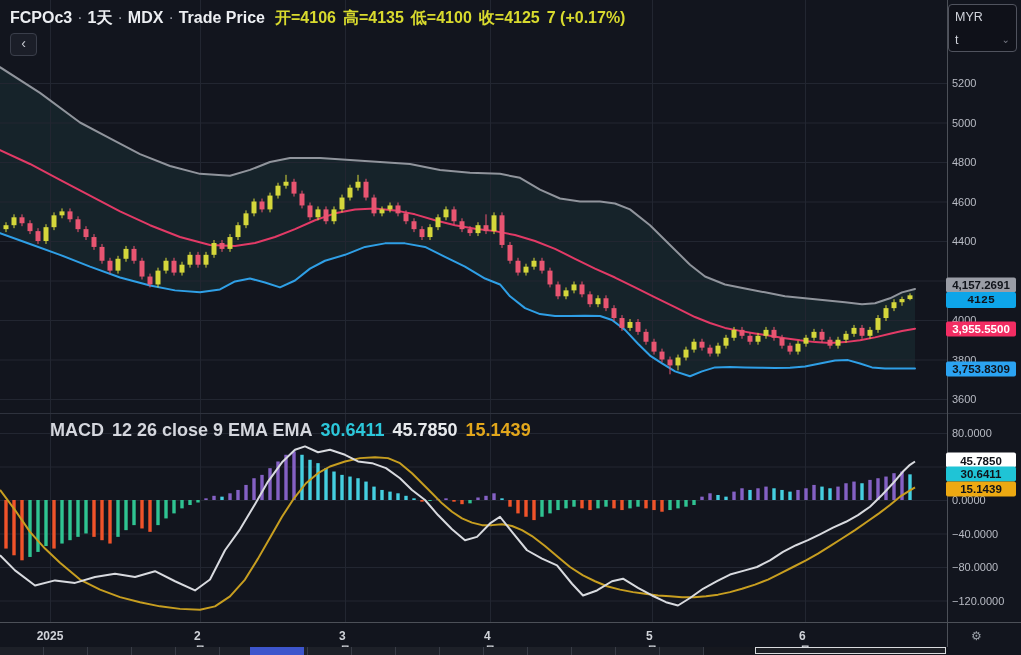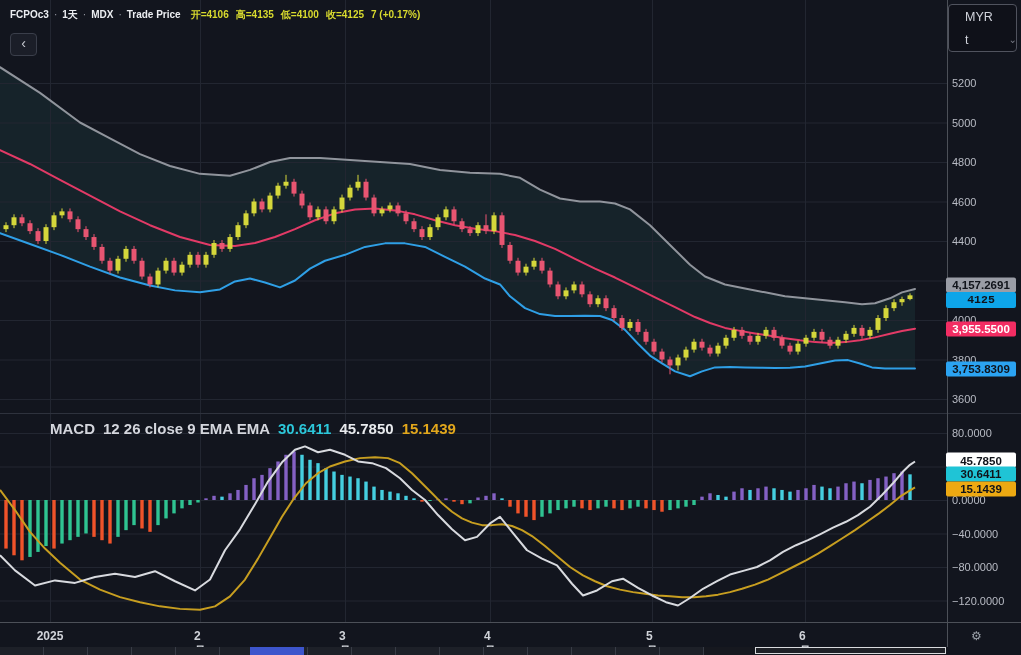--- a/index.html
+++ b/index.html
@@ -1,39 +1,39 @@
 <!DOCTYPE html>
 <html><head>
 <meta charset="utf-8">
 <style>
   html,body{margin:0;padding:0;background:#0d0f15;}
   #app{position:relative;width:1021px;height:655px;background:#12151e;overflow:hidden;
        font-family:"Liberation Sans",sans-serif;-webkit-font-smoothing:antialiased;}
   #chart-svg{position:absolute;left:0;top:0;}
   .abs{position:absolute;}
   
-  #symbol-row{left:10px;top:8px;font-size:10px;font-weight:700;color:#eceef2;white-space:nowrap;}
+  #symbol-row{left:10px;top:8px;font-size:16px;font-weight:700;color:#eceef2;white-space:nowrap;}
   #symbol-row .sep{color:#9b9ea8;margin:0 5px;font-weight:400;}
   #symbol-row .ohlc{color:#d8da2e;margin-left:10px;}
   #symbol-row .ohlc span{margin-right:7px;}
   #back-btn{left:10px;top:33px;width:25px;height:21px;background:#1b1e28;border:1px solid #3a3e4a;
             border-radius:4px;color:#c9ccd3;font-size:14px;line-height:19px;text-align:center;cursor:pointer;}
   #bb-row{left:10px;top:57px;font-size:12.5px;color:#d4d6dd;white-space:nowrap;font-weight:600;}
   #bb-row span{margin-right:8px;}
   #bb-row .v-basis{color:#f23663;}
   #bb-row .v-upper{color:#9b9ea8;}
   #bb-row .v-lower{color:#2da9f0;}
-  #macd-row{left:10px;top:420px;font-size:15px;color:#d4d6dd;white-space:nowrap;font-weight:600;padding-left:40px;}
+  #macd-row{left:10px;top:420px;font-size:18px;color:#d4d6dd;white-space:nowrap;font-weight:600;padding-left:40px;}
   #macd-row span{margin-right:8px;}
   #macd-row .v-hist{color:#2cc7da;}
   #macd-row .v-macd{color:#e8eaed;}
   #macd-row .v-sig{color:#e2a71c;}
   
   #unit-box{left:948px;top:4px;width:67px;border:1px solid #50535e;border-radius:4px;background:rgba(0,0,0,.15);}
-  .dd-row{display:flex;justify-content:space-between;align-items:center;height:23px;padding:0 16px;
+  .dd-row{display:flex;justify-content:space-between;align-items:center;height:23px;padding:0 6px;
           color:#d1d4dc;font-size:12.5px;cursor:pointer;gap:40px;}
   .dd-row .chev{color:#787b86;font-size:10px;}
   
   .tick{position:absolute;left:952px;transform:translateY(-50%);font-size:11px;color:#b8bbc4;white-space:nowrap;}
   .tlabel{position:absolute;top:629px;transform:translateX(-50%);font-size:12px;font-weight:600;color:#d0d3d9;}
   .mark{position:absolute;left:946px;width:70px;transform:translateY(-50%);text-align:center;
         font-size:11.5px;font-weight:600;border-radius:2px;padding:1.5px 0;white-space:nowrap;}
   
   #watermark{right:30px;top:595px;font-size:29px;font-weight:600;color:#fafafa;letter-spacing:1px;
              text-shadow:0 0 4px rgba(0,0,0,.85);}

